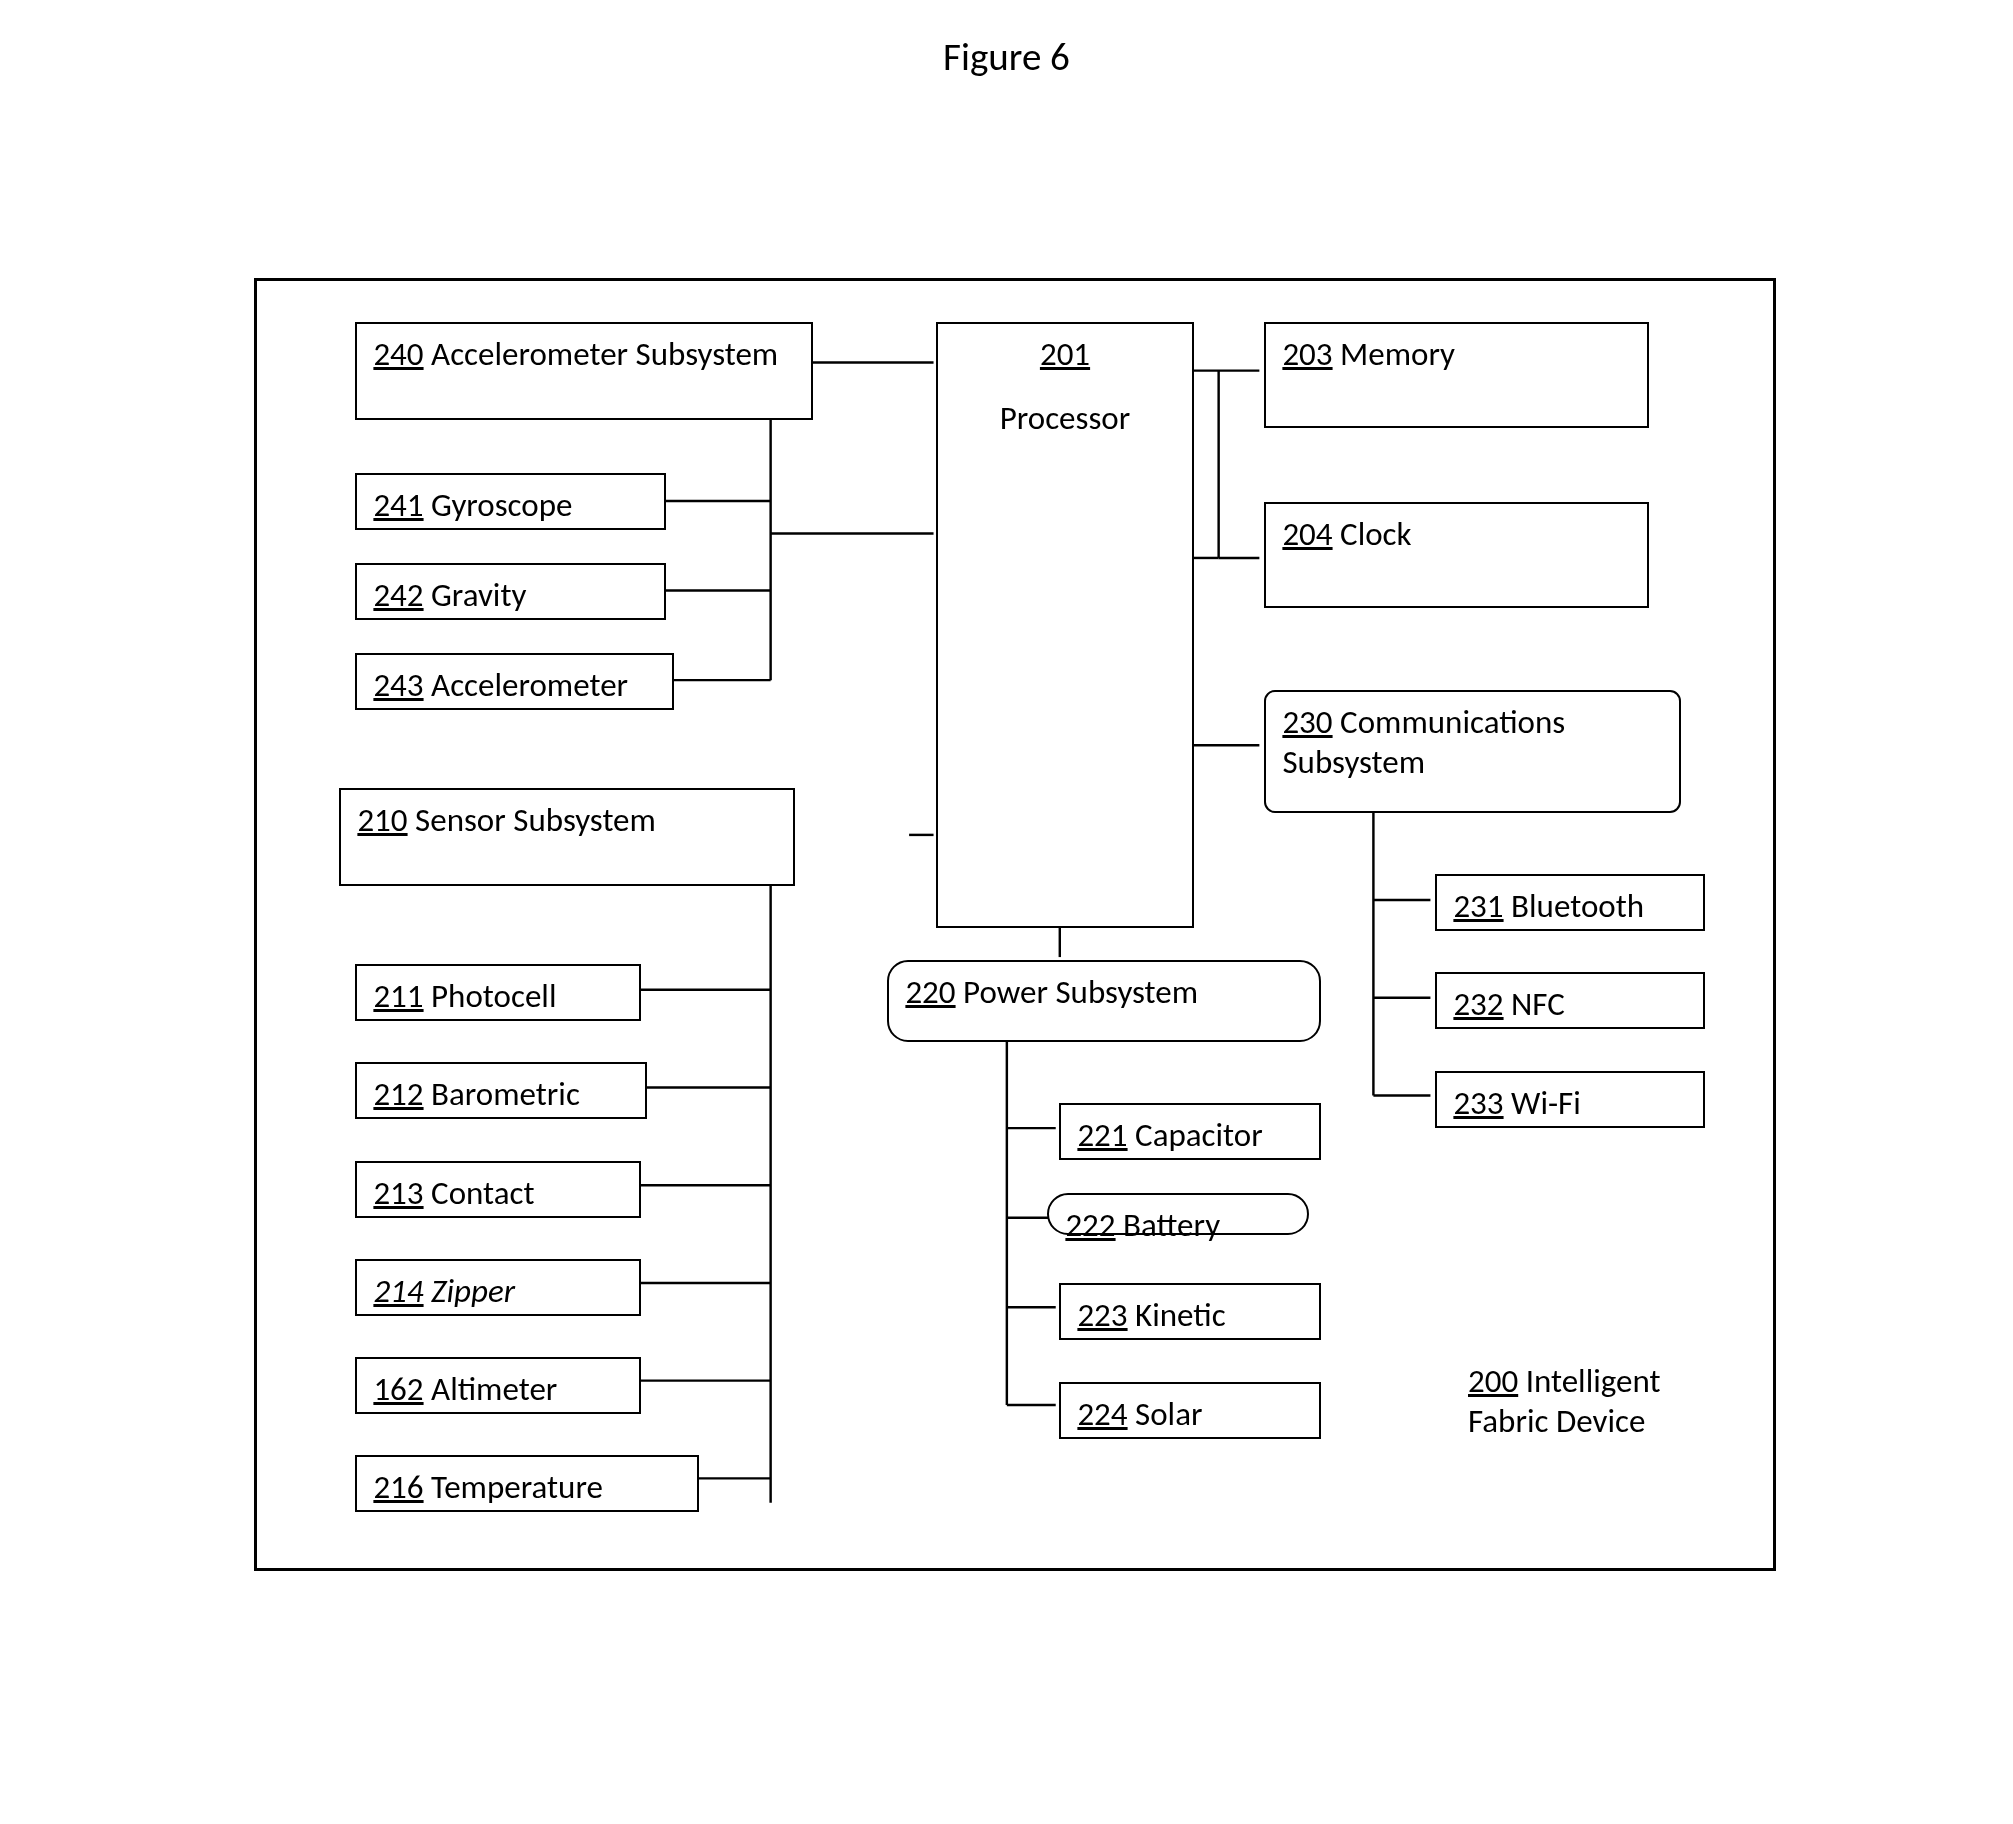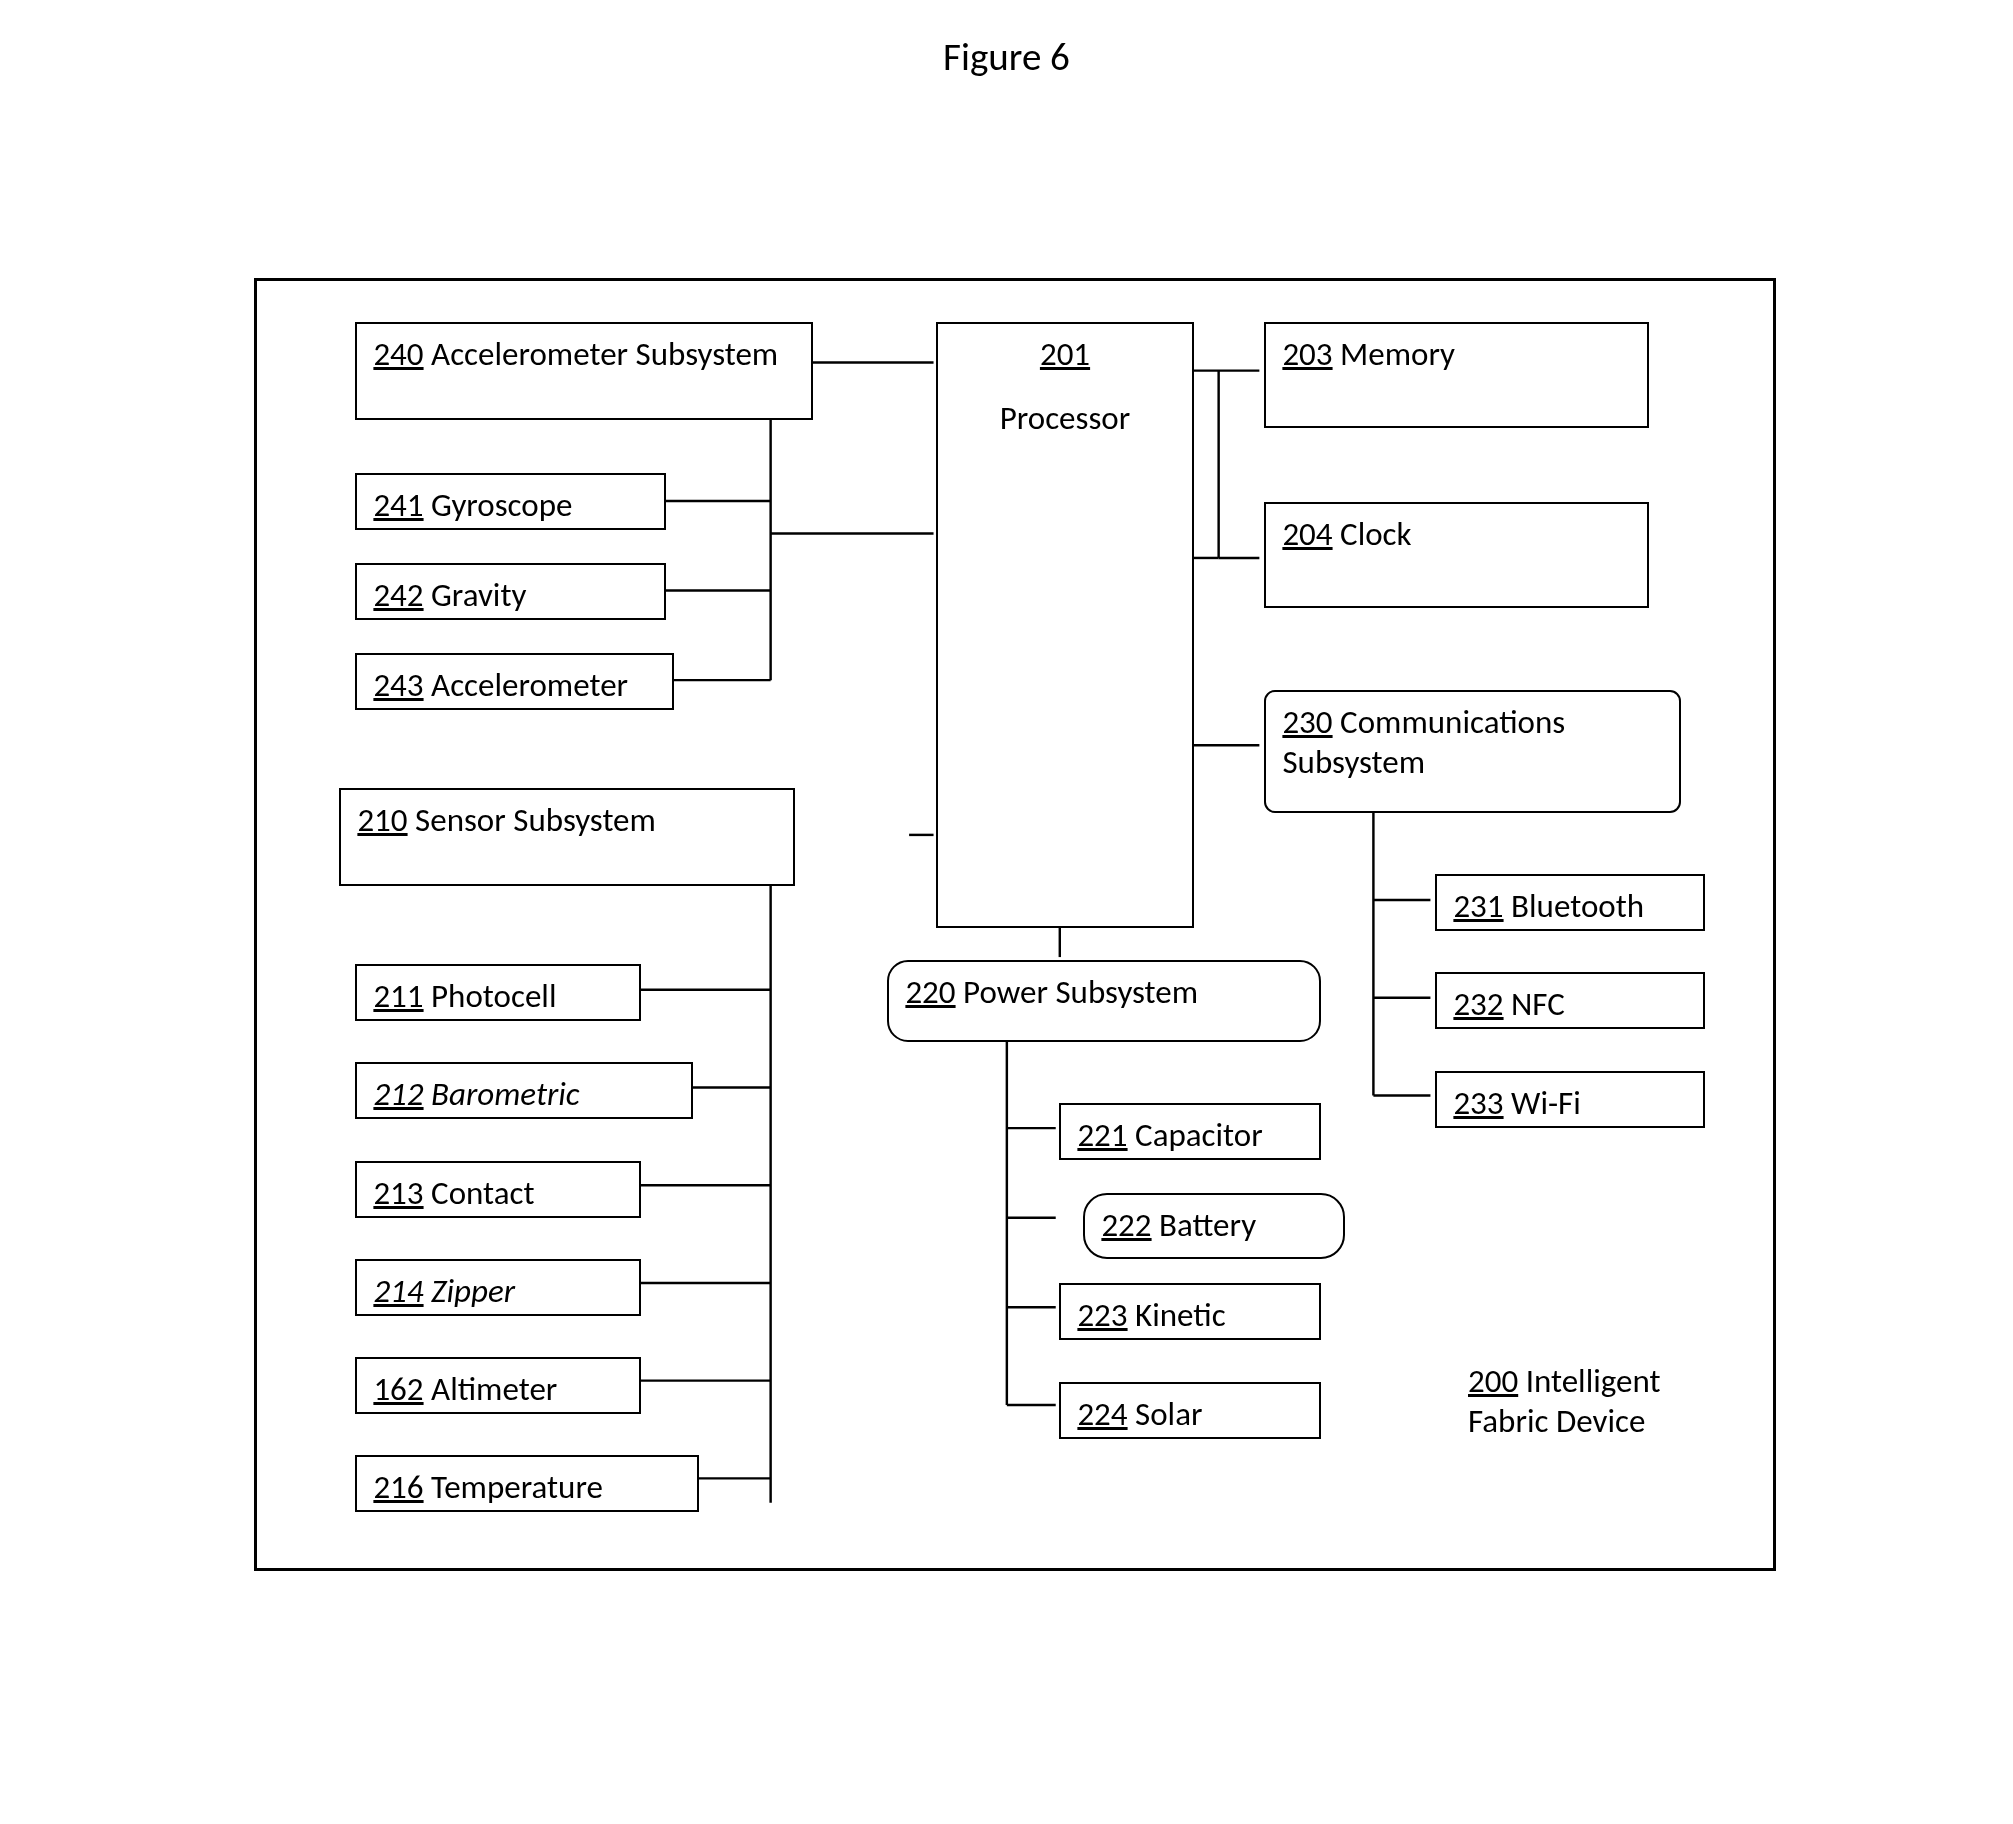--- a/index.html
+++ b/index.html
@@ -155,21 +155,21 @@
   <div class="box" style="left:82px; top:507px; width:456px; height:98px;">
     <span class="ref">210</span>
     <span> </span><span>Sensor Subsystem</span>
   </div>
 
   <div class="box" style="left:98px; top:683px; width:286px; height:57px;">
     <span class="ref">211</span>
     <span> </span><span>Photocell</span>
   </div>
 
-  <div class="box" style="left:98px; top:781px; width:338px; height:57px;font-style:italic;">
+  <div class="box" style="left:98px; top:781px; width:292px; height:57px;">
     <span class="ref">212</span>
     <span> </span><span>Barometric</span>
   </div>
 
   <div class="box" style="left:98px; top:880px; width:286px; height:57px;">
     <span class="ref">213</span>
     <span> </span><span>Contact</span>
   </div>
 
   <div class="box" style="left:98px; top:978px; width:286px; height:57px;font-style:italic;">
@@ -220,21 +220,21 @@
   <div class="box" style="left:630px; top:679px; width:434px; height:82px;border-radius:21px;">
     <span class="ref">220</span>
     <span> </span><span>Power Subsystem</span>
   </div>
 
   <div class="box" style="left:802px; top:822px; width:262px; height:57px;">
     <span class="ref">221</span>
     <span> </span><span>Capacitor</span>
   </div>
 
-  <div class="box" style="left:826px; top:912px; width:262px; height:66px;border-radius:24px;">
+  <div class="box" style="left:790px; top:912px; width:262px; height:42px;border-radius:24px;">
     <span class="ref">222</span>
     <span> </span><span>Battery</span>
   </div>
 
   <div class="box" style="left:802px; top:1002px; width:262px; height:57px;">
     <span class="ref">223</span>
     <span> </span><span>Kinetic</span>
   </div>
 
   <div class="box" style="left:802px; top:1101px; width:262px; height:57px;">

